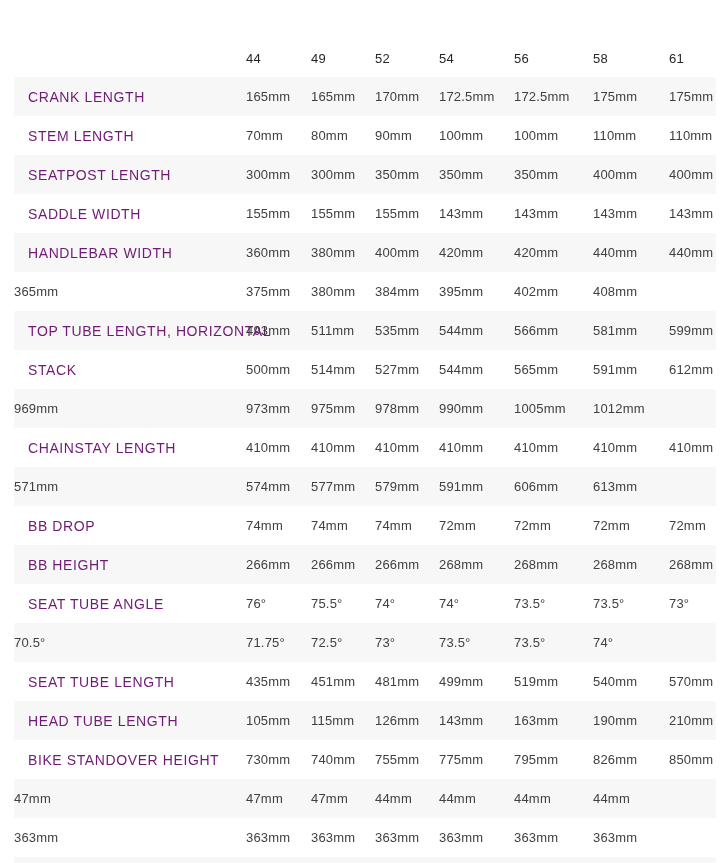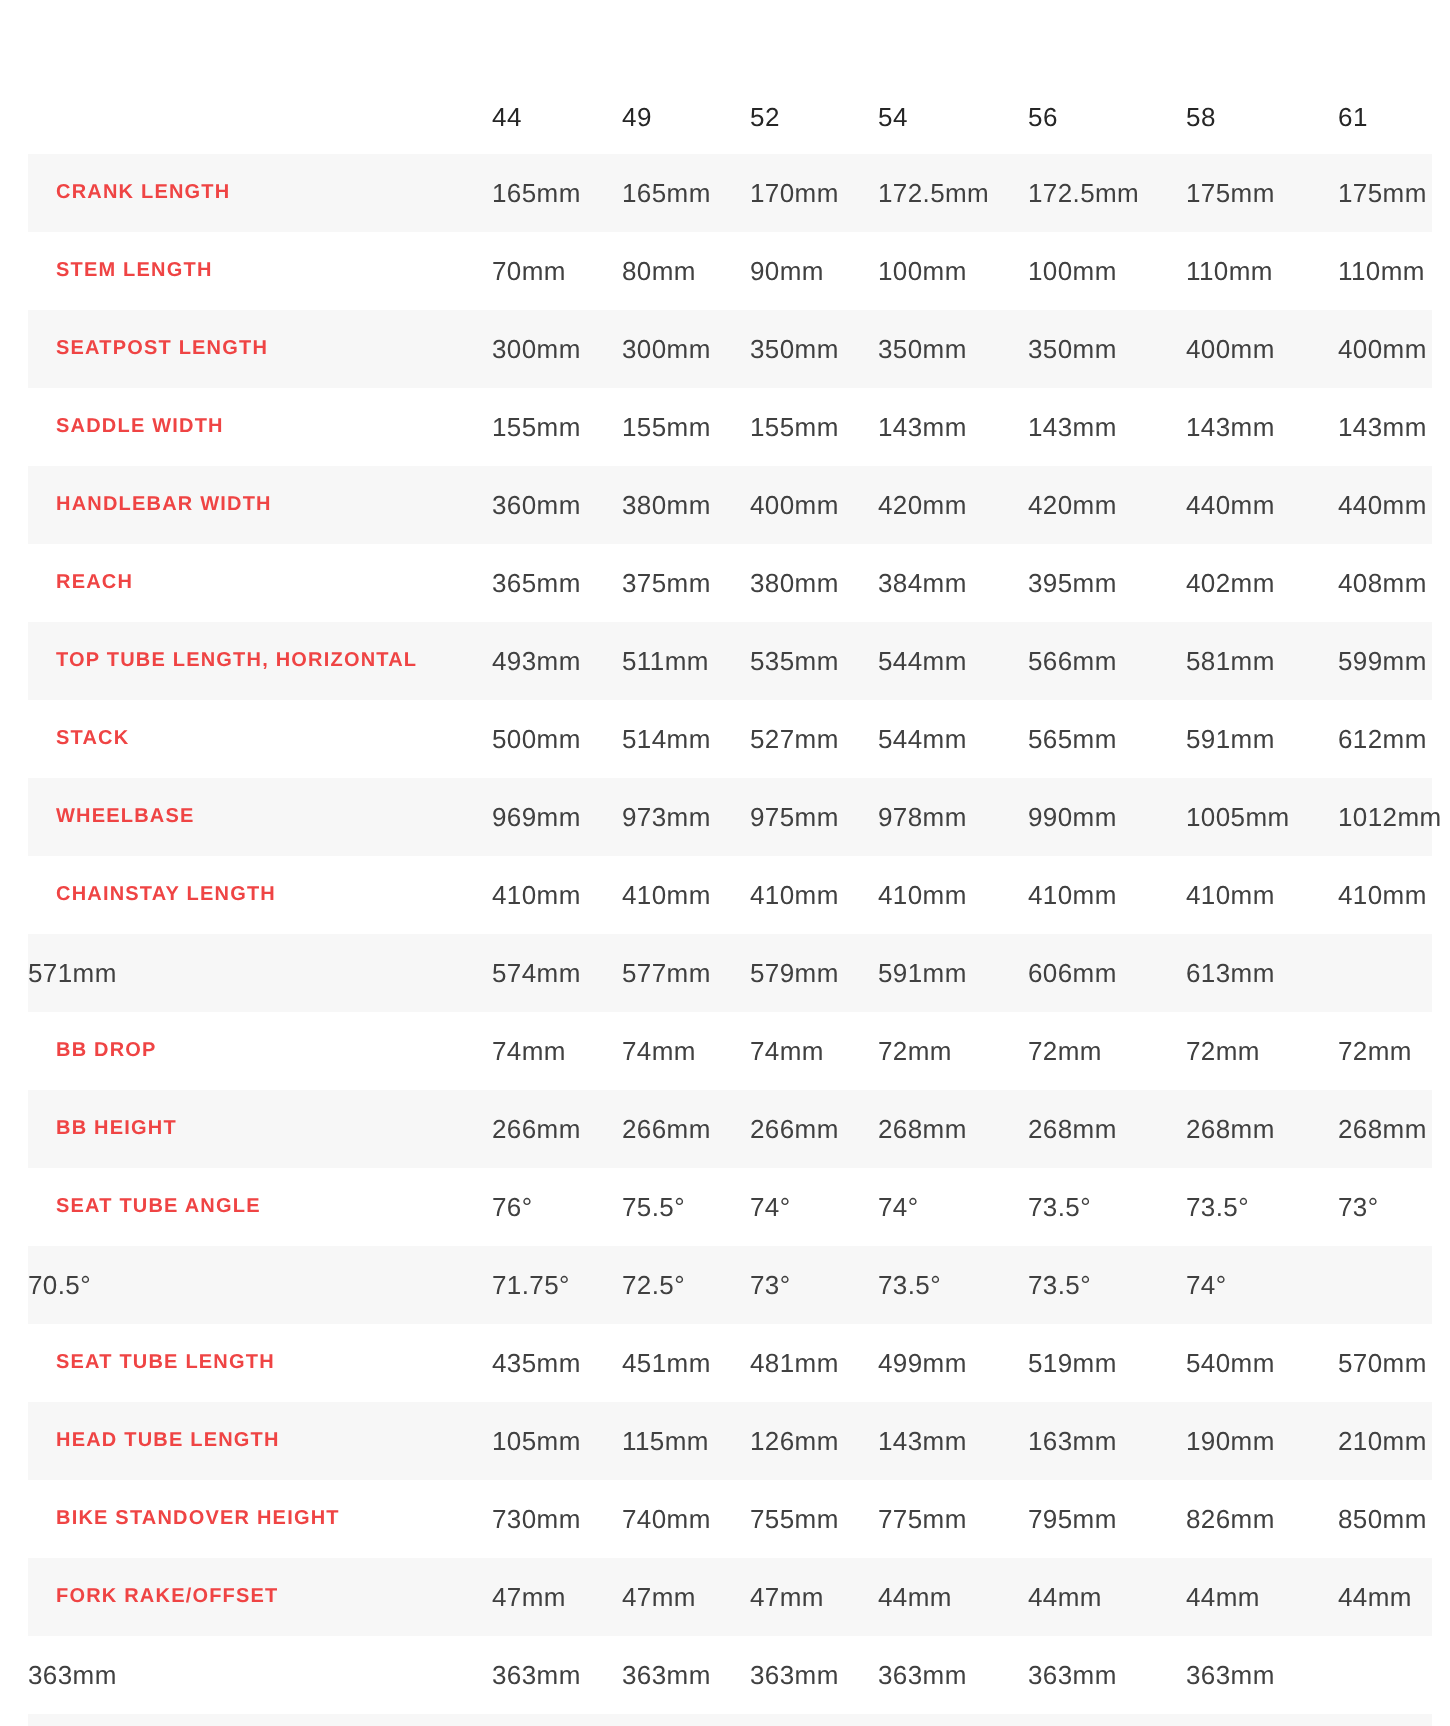--- a/index.html
+++ b/index.html
@@ -32,23 +32,23 @@
     color: #262626;
     letter-spacing: 0.3px;
   }
   .spec-row {
     height: 39px;
   }
   .spec-row.striped {
     background: #f7f7f7;
   }
   .label-cell {
-    font-size: 10px;
-    font-weight: bold;
-    color: #ef4444;
+    font-size: 14px;
+    font-weight: normal;
+    color: #701a75;
     letter-spacing: 0.6px;
     text-transform: uppercase;
     padding-left: 14px;
     white-space: nowrap;
   }
   .value-cell {
     font-size: 13px;
     color: #404040;
     letter-spacing: 0.2px;
     white-space: nowrap;
@@ -116,21 +116,20 @@
           <div class="label-cell">HANDLEBAR WIDTH</div>
           <div class="value-cell">360mm</div>
           <div class="value-cell">380mm</div>
           <div class="value-cell">400mm</div>
           <div class="value-cell">420mm</div>
           <div class="value-cell">420mm</div>
           <div class="value-cell">440mm</div>
           <div class="value-cell">440mm</div>
         </div>
         <div class="grid-row spec-row">
-          <div class="label-cell">REACH</div>
           <div class="value-cell">365mm</div>
           <div class="value-cell">375mm</div>
           <div class="value-cell">380mm</div>
           <div class="value-cell">384mm</div>
           <div class="value-cell">395mm</div>
           <div class="value-cell">402mm</div>
           <div class="value-cell">408mm</div>
         </div>
         <div class="grid-row spec-row striped">
           <div class="label-cell">TOP TUBE LENGTH, HORIZONTAL</div>
@@ -146,21 +145,20 @@
           <div class="label-cell">STACK</div>
           <div class="value-cell">500mm</div>
           <div class="value-cell">514mm</div>
           <div class="value-cell">527mm</div>
           <div class="value-cell">544mm</div>
           <div class="value-cell">565mm</div>
           <div class="value-cell">591mm</div>
           <div class="value-cell">612mm</div>
         </div>
         <div class="grid-row spec-row striped">
-          <div class="label-cell">WHEELBASE</div>
           <div class="value-cell">969mm</div>
           <div class="value-cell">973mm</div>
           <div class="value-cell">975mm</div>
           <div class="value-cell">978mm</div>
           <div class="value-cell">990mm</div>
           <div class="value-cell">1005mm</div>
           <div class="value-cell">1012mm</div>
         </div>
         <div class="grid-row spec-row">
           <div class="label-cell">CHAINSTAY LENGTH</div>
@@ -244,21 +242,20 @@
           <div class="label-cell">BIKE STANDOVER HEIGHT</div>
           <div class="value-cell">730mm</div>
           <div class="value-cell">740mm</div>
           <div class="value-cell">755mm</div>
           <div class="value-cell">775mm</div>
           <div class="value-cell">795mm</div>
           <div class="value-cell">826mm</div>
           <div class="value-cell">850mm</div>
         </div>
         <div class="grid-row spec-row striped">
-          <div class="label-cell">FORK RAKE/OFFSET</div>
           <div class="value-cell">47mm</div>
           <div class="value-cell">47mm</div>
           <div class="value-cell">47mm</div>
           <div class="value-cell">44mm</div>
           <div class="value-cell">44mm</div>
           <div class="value-cell">44mm</div>
           <div class="value-cell">44mm</div>
         </div>
         <div class="grid-row spec-row">
           <div class="value-cell">363mm</div>

